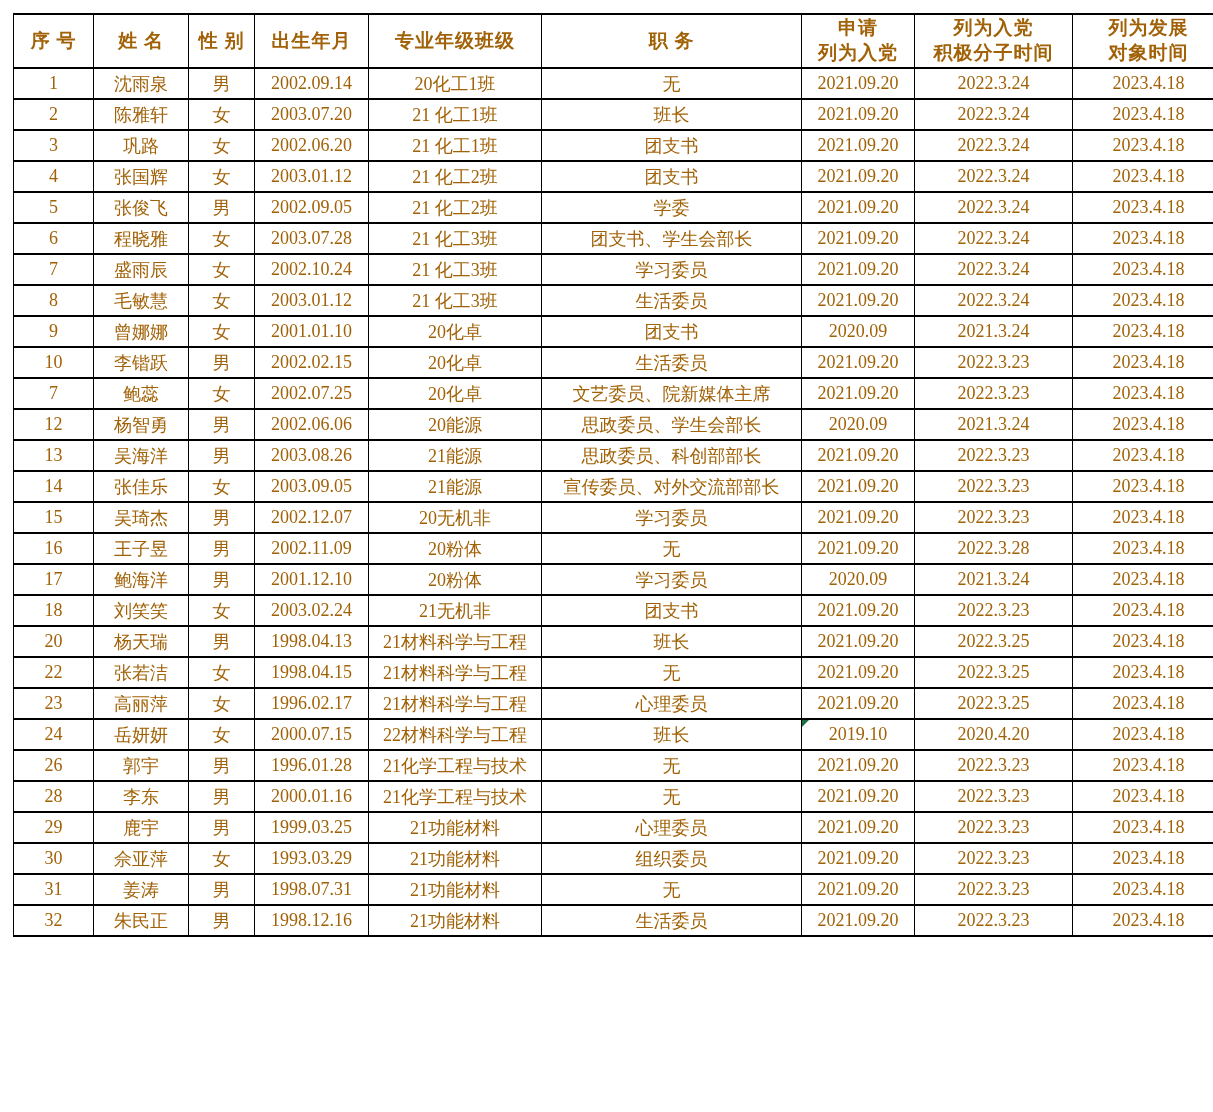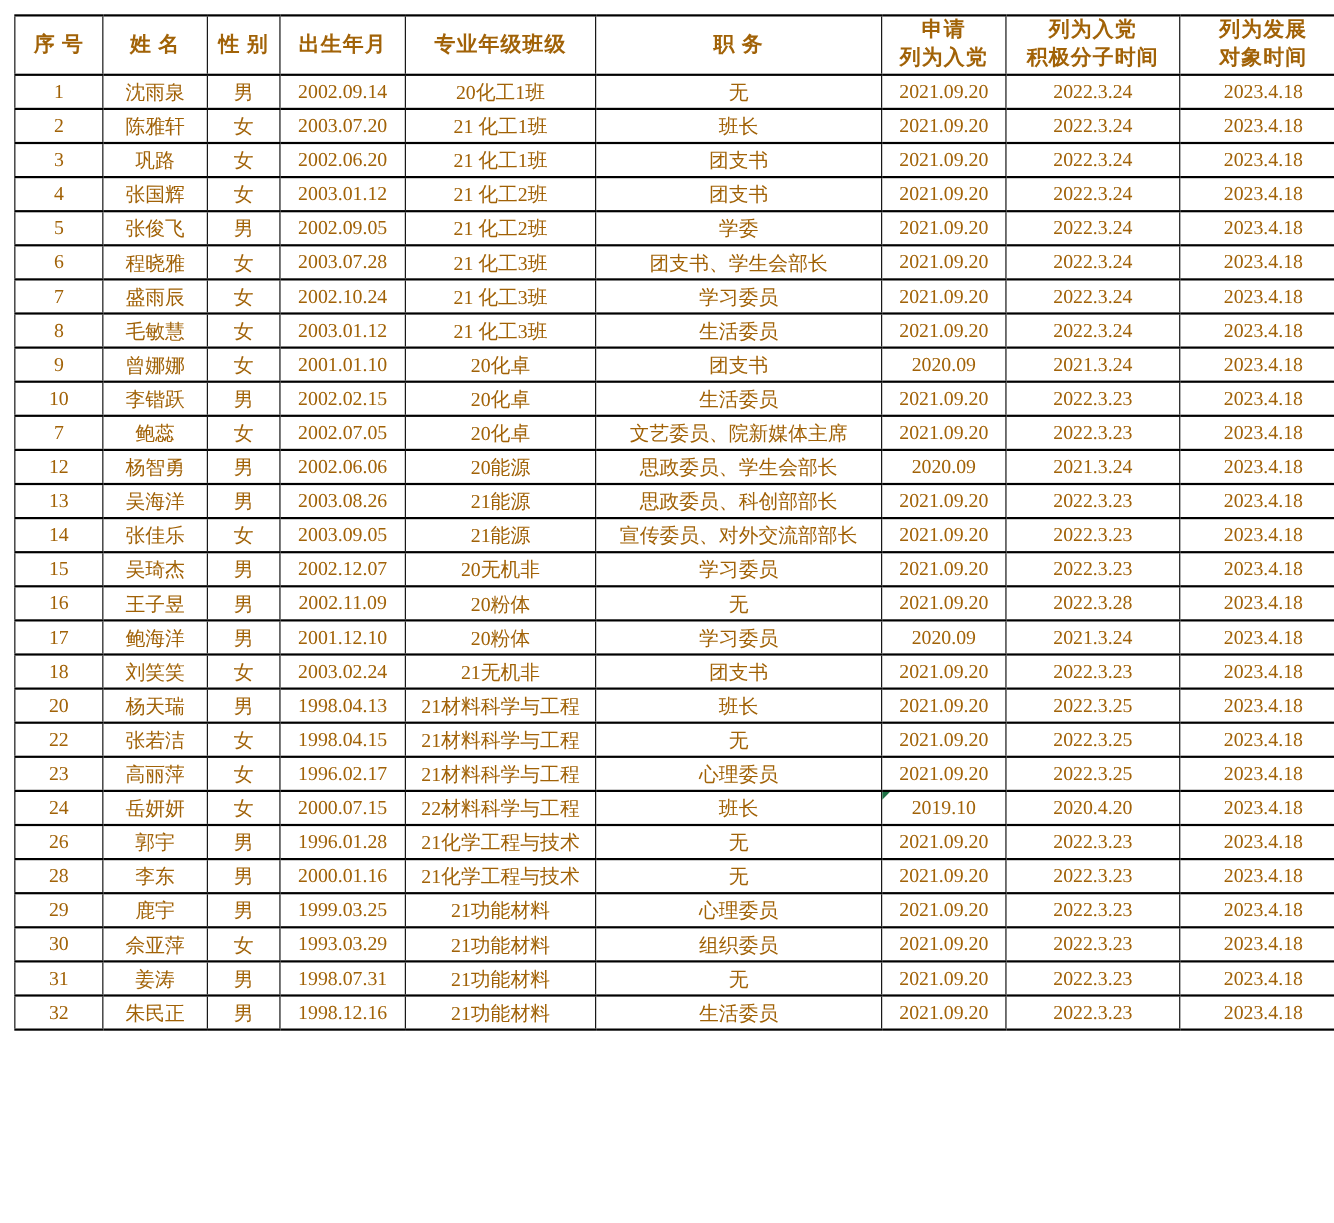--- a/index.html
+++ b/index.html
@@ -196,21 +196,21 @@
     <td>20化卓</td>
     <td>生活委员</td>
     <td>2021.09.20</td>
     <td>2022.3.23</td>
     <td>2023.4.18</td>
   </tr>
         <tr>
     <td>7</td>
     <td>鲍蕊</td>
     <td>女</td>
-    <td>2002.07.05</td>
+    <td>2002.07.25</td>
     <td>20化卓</td>
     <td>文艺委员、院新媒体主席</td>
     <td>2021.09.20</td>
     <td>2022.3.23</td>
     <td>2023.4.18</td>
   </tr>
         <tr>
     <td>12</td>
     <td>杨智勇</td>
     <td>男</td>

